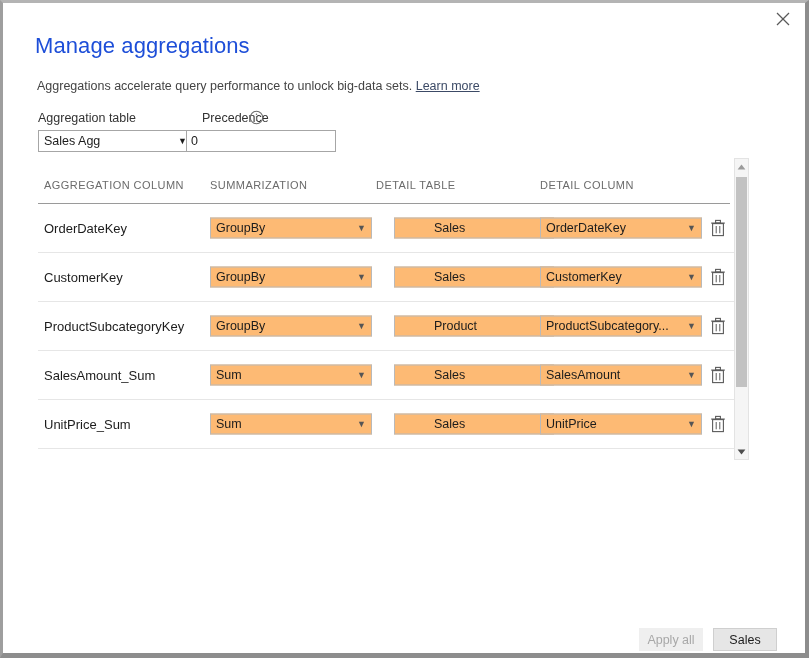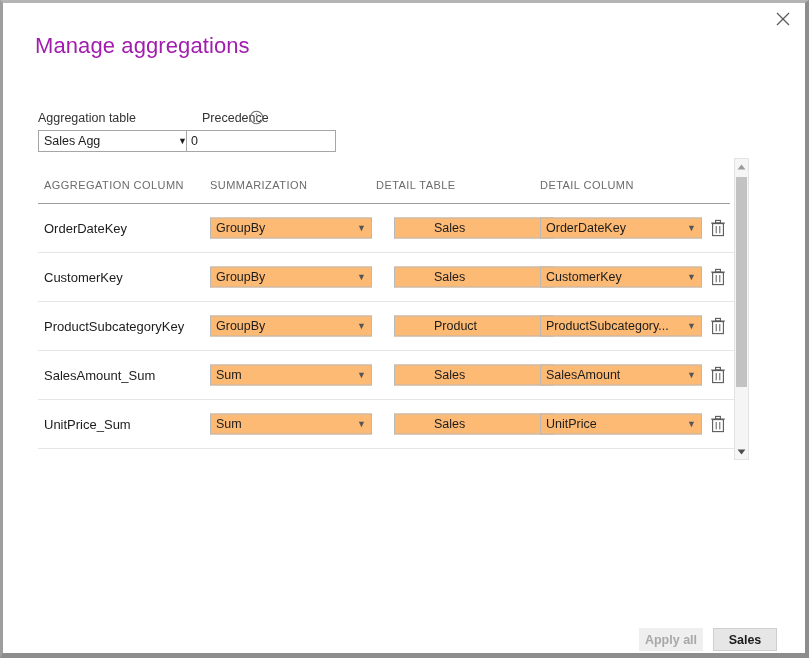--- a/index.html
+++ b/index.html
@@ -44,21 +44,21 @@
     padding: 0;
   }
   #close-btn svg { display: block; }
 
   
   #title {
     position: absolute;
     left: 32px;
     top: 30px;
     font-size: 22px;
-    color: #a21caf;
+    color: #1d4ed8;
     font-weight: normal;
     letter-spacing: .1px;
     white-space: nowrap;
   }
   #subtitle {
     position: absolute;
     left: 34px;
     top: 76px;
     font-size: 12.5px;
     color: #444444;
@@ -265,21 +265,20 @@
     height: 23px;
     box-sizing: border-box;
     font-family: "Liberation Sans", sans-serif;
     font-size: 12.5px;
     border: 1px solid transparent;
     display: flex;
     align-items: center;
     justify-content: center;
     cursor: pointer;
     padding: 0;
-    font-weight: bold;
   }
   #apply-all-btn {
     left: 636px;
     top: 625px;
     width: 64px;
     background: #efefef;
     color: #a8a8a8;
     border-color: #efefef;
     cursor: default;
   }
@@ -299,20 +298,24 @@
 
   <button id="close-btn" title="Close">
     <svg width="14" height="14" viewBox="0 0 14 14">
       <line x1="1" y1="1" x2="13" y2="13" stroke="#5a5a5a" stroke-width="1.2"></line>
       <line x1="13" y1="1" x2="1" y2="13" stroke="#5a5a5a" stroke-width="1.2"></line>
     </svg>
   </button>
 
   <div id="title">Manage aggregations</div>
 
+  <div id="subtitle">
+    <span>Aggregations accelerate query performance to unlock big-data sets.</span>
+    <a href="#">Learn more</a>
+  </div>
 
   <div class="field-label" id="agg-table-label">Aggregation table</div>
 
   <div class="field-label" id="precedence-label">Precedence</div>
 
   <svg id="info-icon" viewBox="0 0 16 16">
     <circle cx="8" cy="8" r="6.6" fill="none" stroke="#6b6b6b" stroke-width="1.1"></circle>
     <circle cx="8" cy="4.6" r="0.78" fill="#6b6b6b"></circle>
     <rect x="7.4" y="6.4" width="1.2" height="5.1" fill="#6b6b6b"></rect>
   </svg>

